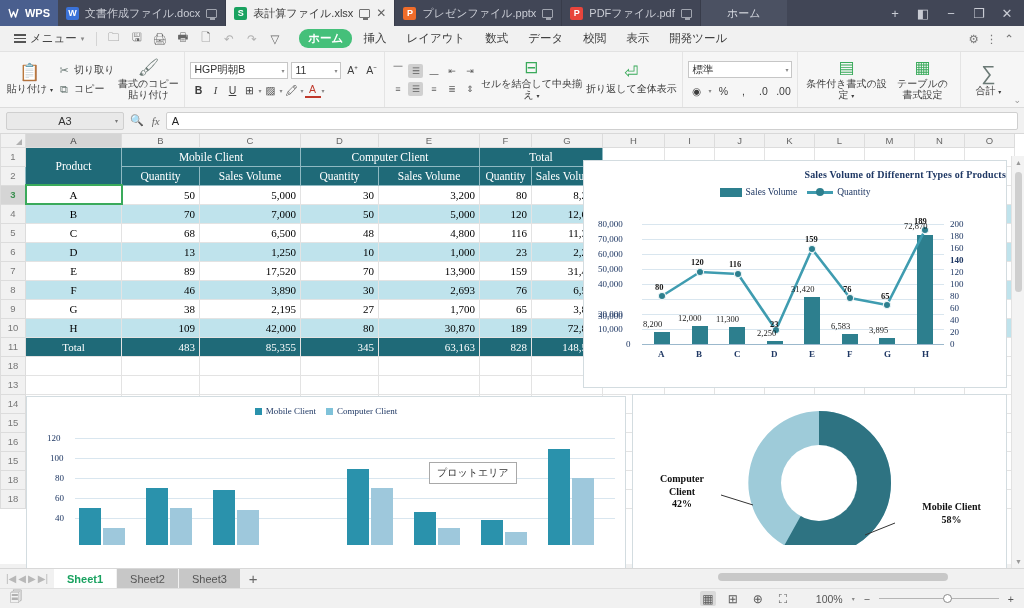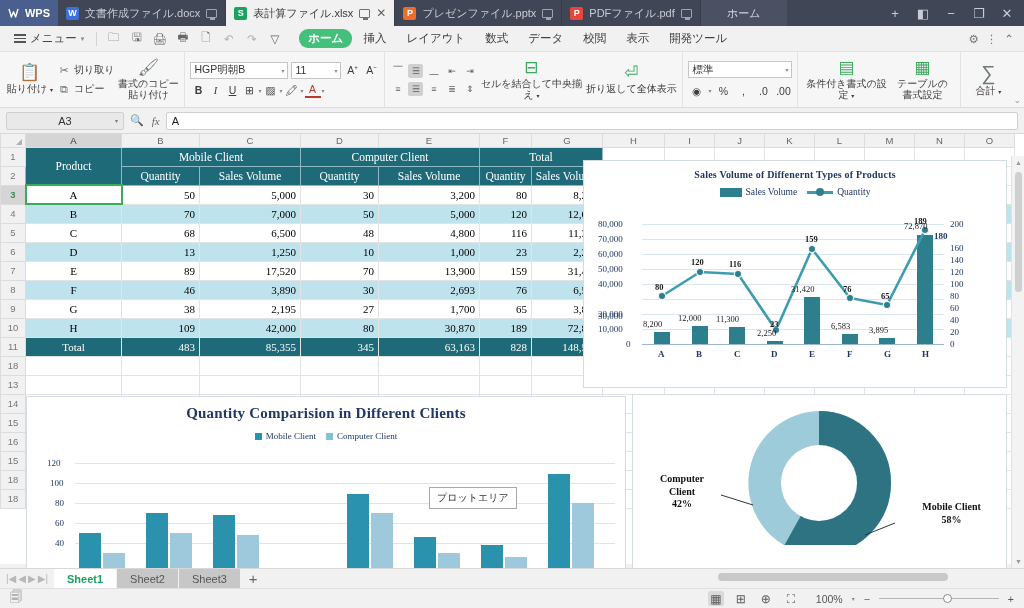--- a/index.html
+++ b/index.html
@@ -128,21 +128,21 @@
                        border-bottom:6px solid #b0b0b0; }
 
   
   .chart {
     position: absolute; background: #fff; border: 1px solid #d3dce0;
     font-family: "Liberation Serif", serif;
   }
   #chart-combo { left: 583px; top: 160px; width: 424px; height: 228px; }
   #chart-bars  { left: 26px;  top: 396px; width: 600px; height: 185px; }
   #chart-donut { left: 632px; top: 394px; width: 375px; height: 185px; }
-  .ctitle { text-align: center; font-weight: bold; color: #1f3864; letter-spacing: .2px; }
+  .ctitle { text-align: right; font-weight: bold; color: #1f3864; letter-spacing: .2px; }
   .clegend { display: flex; align-items: center; justify-content: center; gap: 10px; }
   .lg-item { display: flex; align-items: center; gap: 4px; }
   .lg-sw { width: 22px; height: 9px; background: #2d7f8e; }
   .lg-sw.sq { width: 7px; height: 7px; }
   .lg-line { width: 26px; height: 3px; background: #3f9cb0; position: relative; }
   .lg-line::after { content:""; position:absolute; left:9px; top:-3px; width:8px; height:8px; border-radius:50%;
                     background: #2d7f8e; }
   .gline { position: absolute; height: 1px; background: #d9e6ef; }
   .bar { position: absolute; background: #2d7f8e; }
   .dlabel { position: absolute; font-size: 8.5px; color: #1a1a1a; white-space: nowrap; }
@@ -833,23 +833,23 @@
     <span class="tick" style="left:14px;top:33px;font-weight:normal">70,000</span>
     <span class="tick" style="left:14px;top:48px;font-weight:normal">60,000</span>
     <span class="tick" style="left:14px;top:63px;font-weight:normal">50,000</span>
     <span class="tick" style="left:14px;top:78px;font-weight:normal">40,000</span>
     <span class="tick" style="left:14px;top:110px;font-weight:normal">30,000</span>
     <span class="tick" style="left:14px;top:108px;font-weight:normal">20,000</span>
     <span class="tick" style="left:14px;top:123px;font-weight:normal">10,000</span>
     <span class="tick" style="left:42px;top:138px;font-weight:normal">0</span>
 
     <span class="tick" style="left:366px;top:18px;font-weight:normal">200</span>
-    <span class="tick" style="left:350px;top:30px;font-weight:bold">180</span>
+    <span class="tick" style="left:366px;top:30px;font-weight:normal">180</span>
     <span class="tick" style="left:366px;top:42px;font-weight:normal">160</span>
-    <span class="tick" style="left:366px;top:54px;font-weight:normal">140</span>
+    <span class="tick" style="left:366px;top:54px;font-weight:bold">140</span>
     <span class="tick" style="left:366px;top:66px;font-weight:normal">120</span>
     <span class="tick" style="left:366px;top:78px;font-weight:normal">100</span>
     <span class="tick" style="left:366px;top:90px;font-weight:normal">80</span>
     <span class="tick" style="left:366px;top:102px;font-weight:normal">60</span>
     <span class="tick" style="left:366px;top:114px;font-weight:normal">40</span>
     <span class="tick" style="left:366px;top:126px;font-weight:normal">20</span>
     <span class="tick" style="left:366px;top:138px;font-weight:normal">0</span>
 
     <div class="bar" style="left:70px;top:131px;width:16px;height:12px;"></div>
     <div class="bar" style="left:108px;top:125px;width:16px;height:18px;"></div>
@@ -897,21 +897,20 @@
     <span class="tick" style="left:150px;top:148px">C</span>
     <span class="tick" style="left:187px;top:148px">D</span>
     <span class="tick" style="left:225px;top:148px">E</span>
     <span class="tick" style="left:263px;top:148px">F</span>
     <span class="tick" style="left:300px;top:148px">G</span>
     <span class="tick" style="left:338px;top:148px">H</span>
   </div>
 </div>
 
 <div class="chart" id="chart-bars">
-  <div class="ctitle" style="font-size:15px;margin-top:8px;">Quantity Comparision in Different Clients</div>
   <div class="clegend" style="margin-top:9px;font-size:9px;color:#1f3864;">
     <div class="lg-item">
       <span class="lg-sw sq" style="background:#2a92ac"></span>
       <span>Mobile Client</span>
     </div>
     <div class="lg-item">
       <span class="lg-sw sq" style="background:#7fc2d9"></span>
       <span>Computer Client</span>
     </div>
   </div>
@@ -1014,21 +1013,21 @@
     <i></i>
   </div>
 
 <div class="statusbar">
   <div class="sb-left">🗐</div>
   <div class="sb-right">
     <div class="viewbtn on">▦</div>
     <div class="viewbtn">⊞</div>
     <div class="viewbtn">⊕</div>
     <div class="viewbtn">⛶</div>
-    <span style="margin-left:8px">100%</span>
+    <span style="margin-left:16px">100%</span>
     <span style="font-size:6px;color:#888">▾</span>
     <span>−</span>
     <div class="zoomslider">
       <div class="track"></div>
       <div class="knob"></div>
     </div>
     <span>+</span>
   </div>
 </div>
 

